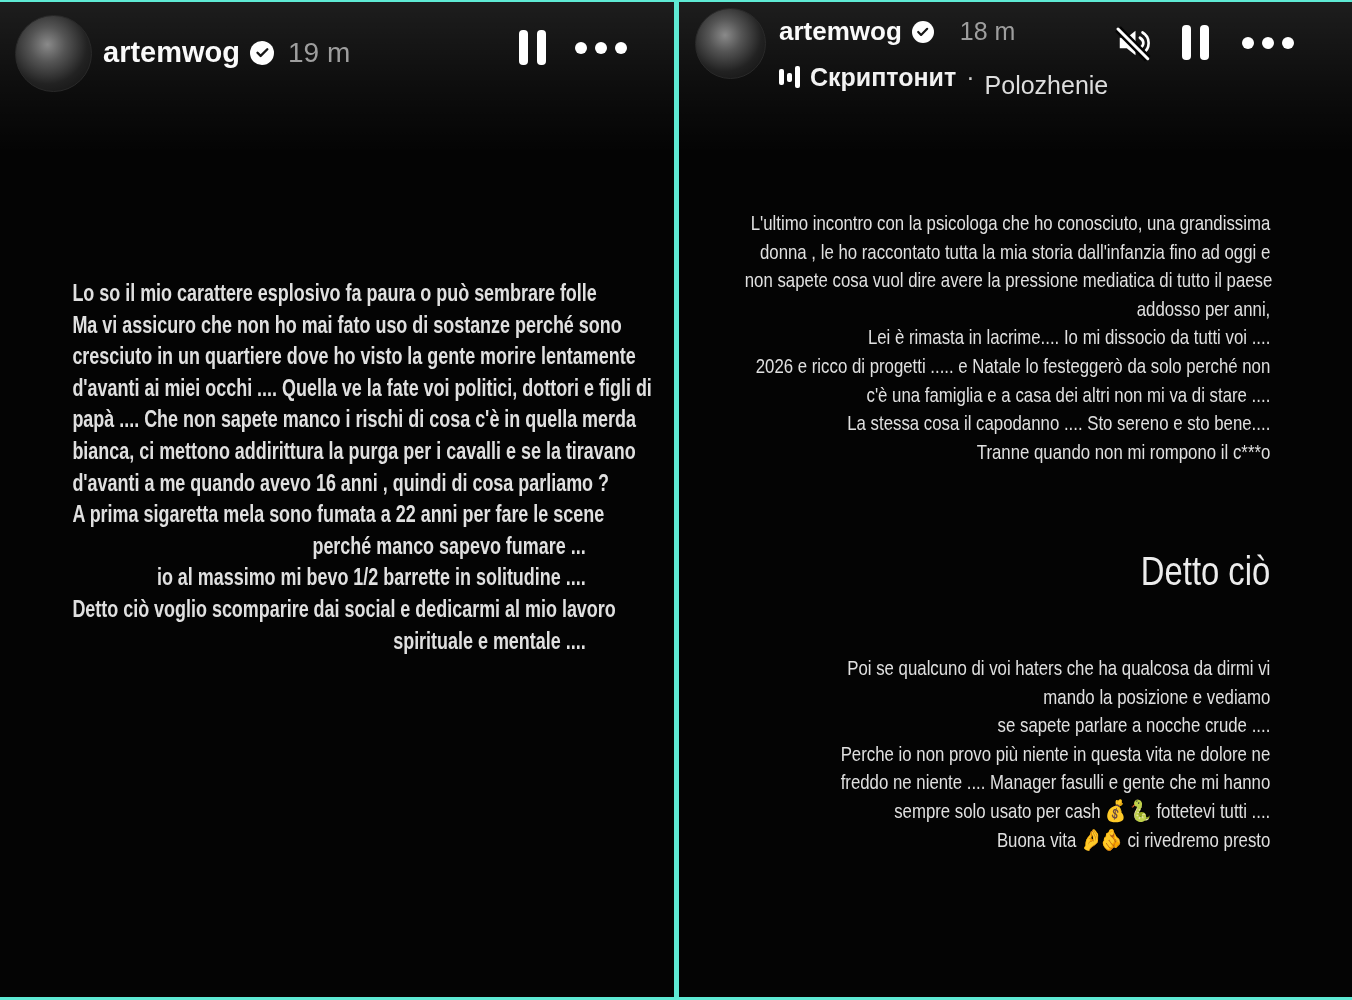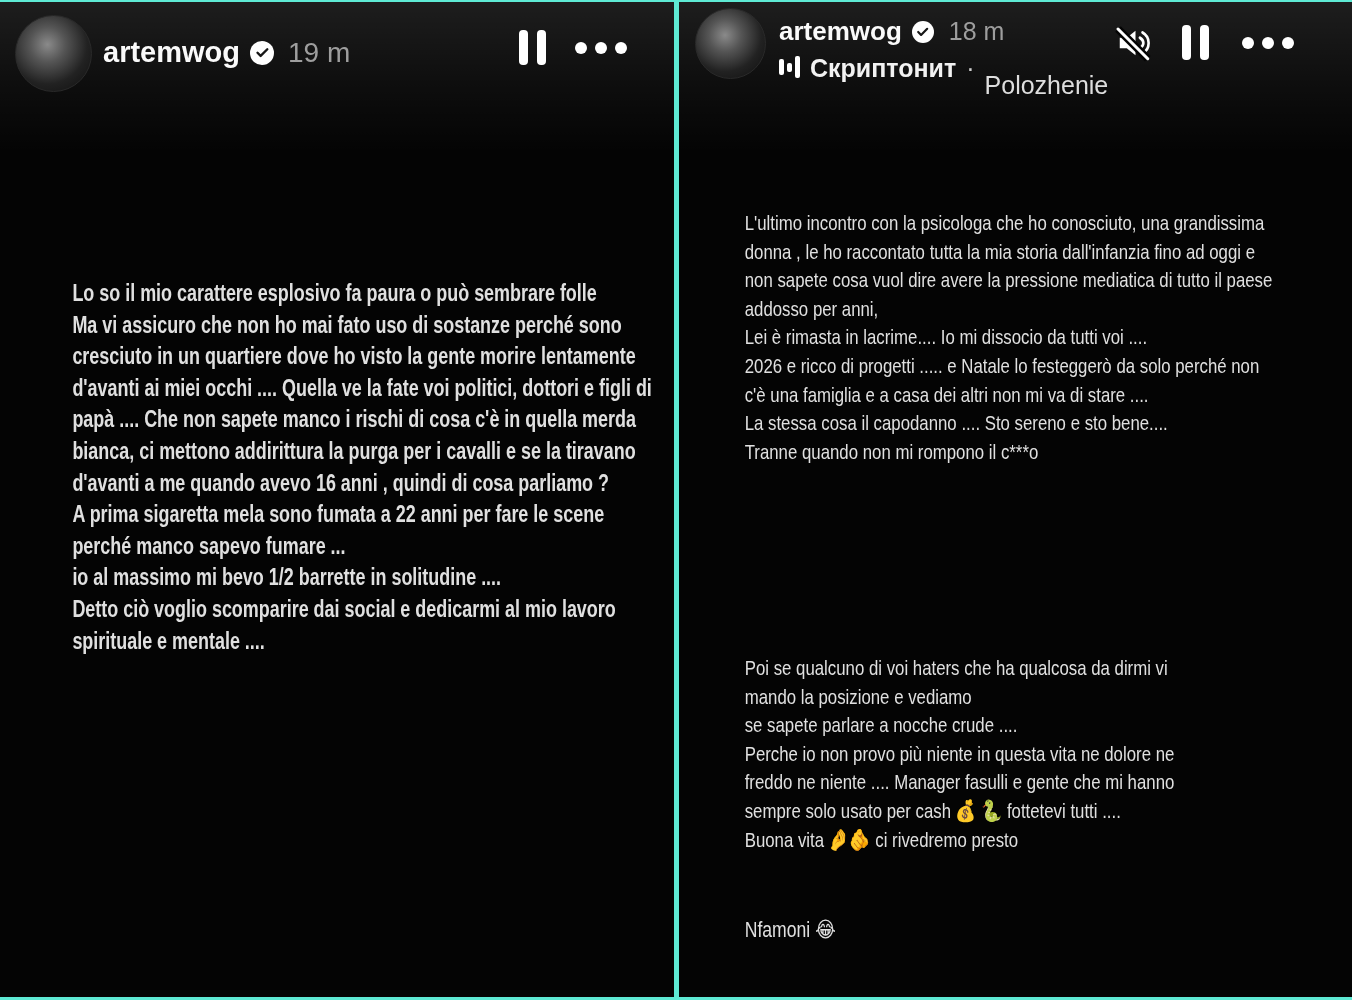--- a/index.html
+++ b/index.html
@@ -21,22 +21,22 @@
   .right .name-row{left:100px;top:14px;}
   .username{color:#fafafa;font-weight:bold;}
   .left .username{font-size:29px;}
   .right .username{font-size:26px;}
   .vbadge{display:inline-flex;align-items:center;justify-content:center;background:#fff;border-radius:50%;}
   .left .vbadge{width:24px;height:24px;}
   .right .vbadge{width:22px;height:22px;}
   .vbadge svg{width:70%;height:70%;}
   .timestamp{color:#9e9e9e;font-weight:normal;}
   .left .timestamp{font-size:28px;margin-left:4px;}
-  .right .timestamp{font-size:25px;margin-left:5px;}
-  .music-row{position:absolute;left:100px;top:52px;display:flex;gap:10px;white-space:nowrap;}
+  .right .timestamp{font-size:25px;margin-left:16px;}
+  .music-row{position:absolute;left:100px;top:52px;display:flex;align-items:center;gap:10px;white-space:nowrap;}
   .eq-icon{display:inline-flex;align-items:center;gap:3px;height:26px;}
   .eq-icon i{display:block;width:5px;background:#fff;border-radius:2px;}
   .eq-icon i:nth-child(1){height:16px;}
   .eq-icon i:nth-child(2){height:9px;}
   .eq-icon i:nth-child(3){height:22px;}
   .music-artist{color:#f2f2f2;font-weight:bold;font-size:25px;}
   .music-sep{color:#cfcfcf;font-size:25px;}
   .music-track{color:#dedede;font-size:25px;margin-top:17px;}
   
   .icon-btn{position:absolute;display:flex;align-items:center;justify-content:center;cursor:pointer;background:none;border:none;padding:0;}
@@ -44,21 +44,21 @@
   .pause-icon i{display:block;width:9px;height:35px;background:#fff;border-radius:4px;}
   .left .pause-btn{right:128px;top:28px;}
   .right .pause-btn{right:143px;top:23px;}
   .dots-icon{display:flex;gap:8px;}
   .dots-icon i{display:block;width:12px;height:12px;background:#fff;border-radius:50%;}
   .left .more-btn{right:47px;top:40px;}
   .right .more-btn{right:58px;top:35px;}
   .right .mute-btn{right:199px;top:20px;}
   .mute-btn svg{width:42px;height:42px;}
   
-  .story-text{position:absolute;left:0;right:16px;text-align:left;}
+  .story-text{position:absolute;left:0;right:16px;text-align:right;}
   .line{white-space:nowrap;color:#e0e0e0;}
   .left .story-text{top:276px;font-weight:bold;}
   .left .line{font-size:23px;line-height:31.6px;transform:scaleX(0.78);transform-origin:50% 50%;}
   .right .p1{top:207px;}
   .right .p2{top:652px;}
   .right .line{font-size:21px;line-height:28.6px;transform:scaleX(0.80);transform-origin:50% 50%;}
   .right .heading{top:543px;}
   .right .heading .line{font-size:41px;line-height:52px;font-weight:normal;color:#ececec;}
   .right .footer-line{top:914px;}
   .right .footer-line .line{font-size:22px;}
@@ -169,29 +169,29 @@
       <div class="line">donna , le ho raccontato tutta la mia storia dall'infanzia fino ad oggi e</div>
       <div class="line">non sapete cosa vuol dire avere la pressione mediatica di tutto il paese</div>
       <div class="line">addosso per anni,</div>
       <div class="line">Lei è rimasta in lacrime....  Io mi dissocio da tutti voi ....</div>
       <div class="line">2026 e ricco di progetti ..... e Natale lo festeggerò da solo perché non</div>
       <div class="line">c'è una famiglia e a casa dei altri non mi va di stare ....</div>
       <div class="line">La stessa cosa il capodanno .... Sto sereno e sto bene....</div>
       <div class="line">Tranne quando non mi rompono il c***o</div>
     </div>
 
+    <div class="story-text heading">
+      <div class="line">Detto ciò</div>
+    </div>
 
     <div class="story-text p2">
       <div class="line">Poi se qualcuno di voi haters che ha qualcosa da dirmi vi</div>
       <div class="line">mando la posizione e vediamo</div>
       <div class="line">se sapete parlare a nocche crude ....</div>
       <div class="line">Perche io non provo più niente in questa vita ne dolore ne</div>
       <div class="line">freddo ne niente .... Manager fasulli e gente che mi hanno</div>
       <div class="line">sempre solo usato per cash 💰 🐍 fottetevi tutti ....</div>
       <div class="line">Buona vita 🤌🫵 ci rivedremo presto</div>
     </div>
 
-    <div class="story-text footer-line">
-      <div class="line">Nfamoni 😂</div>
-    </div>
   </section>
 
 </div>
 
 </body></html>

